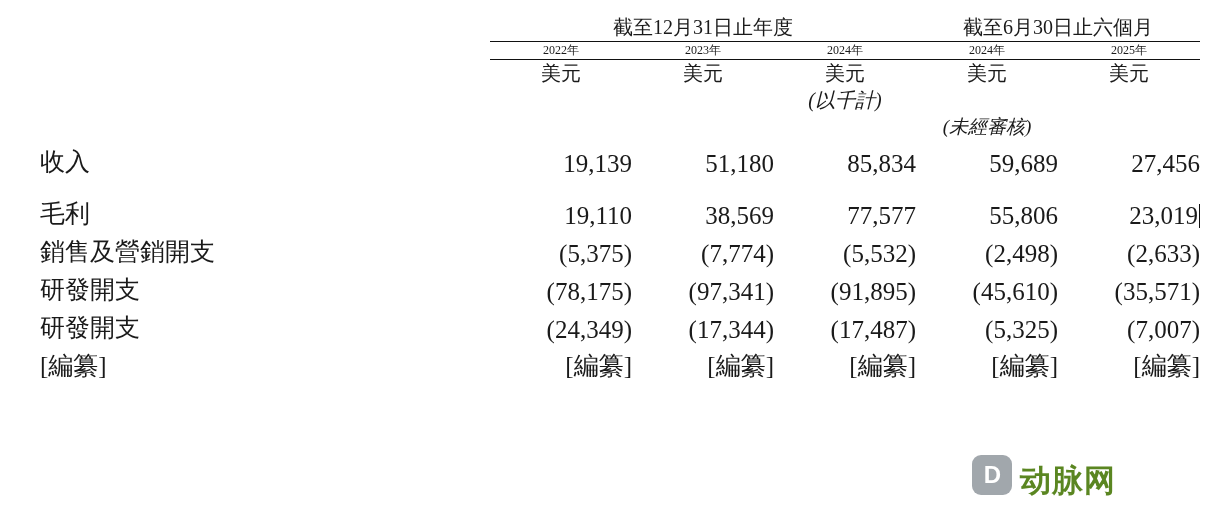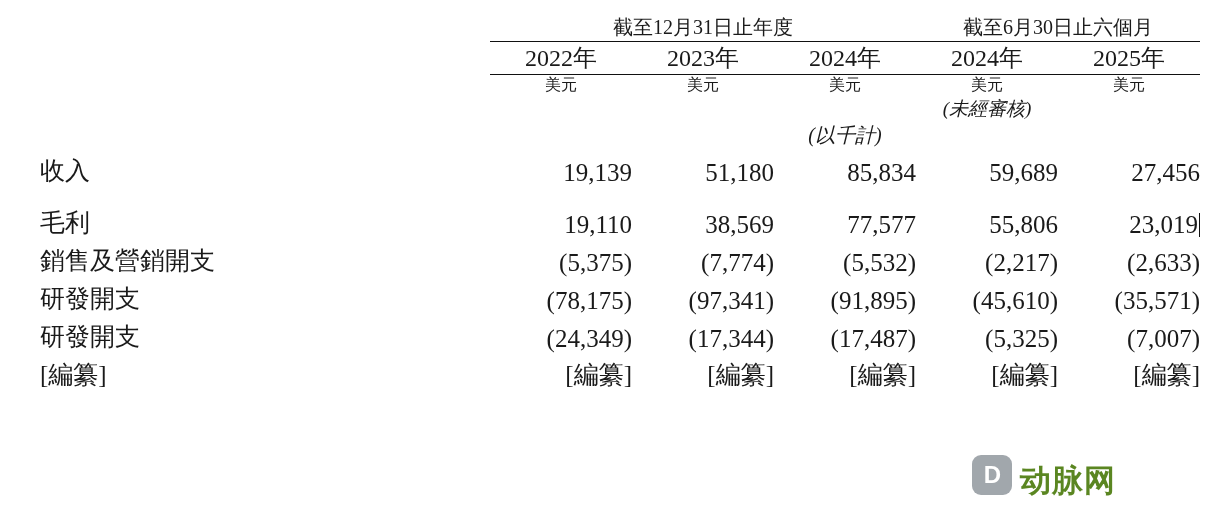--- a/index.html
+++ b/index.html
@@ -61,32 +61,32 @@
     font-weight: bold;
     text-align: center;
     padding-bottom: 4px;
     white-space: nowrap;
   }
   .grp-rule {
     border-bottom: 1.5px solid #111;
   }
 
   .yr {
-    font-size: 24px;
+    font-size: 12px;
     font-weight: bold;
     text-align: center;
     padding-top: 7px;
     padding-bottom: 6px;
     white-space: nowrap;
   }
   .yr-rule {
     border-bottom: 1.2px solid #111;
   }
   .unit {
-    font-size: 16px;
+    font-size: 20px;
     text-align: center;
     padding-top: 9px;
     white-space: nowrap;
   }
   .unaudited {
     font-size: 19px;
     font-style: italic;
     text-align: center;
     padding-top: 6px;
     white-space: nowrap;
@@ -190,31 +190,31 @@
         <td class="unit">美元</td>
         <td class="unit">美元</td>
         <td class="unit">美元</td>
         <td class="unit">美元</td>
       </tr>
 
       <tr>
         <td></td>
         <td></td>
         <td></td>
+        <td class="thousands">(以千計)</td>
+        <td></td>
+        <td></td>
+      </tr>
+
+      <tr>
+        <td></td>
+        <td></td>
+        <td></td>
         <td></td>
         <td class="unaudited">(未經審核)</td>
-        <td></td>
-      </tr>
-
-      <tr>
-        <td></td>
-        <td></td>
-        <td></td>
-        <td class="thousands">(以千計)</td>
-        <td></td>
         <td></td>
       </tr>
 
       <tr class="row-h">
         <td class="lbl pad-top">收入</td>
         <td class="num pad-top">19,139</td>
         <td class="num pad-top">51,180</td>
         <td class="num pad-top">85,834</td>
         <td class="num pad-top">59,689</td>
         <td class="num pad-top">27,456</td>
@@ -237,21 +237,21 @@
         <td class="num">77,577</td>
         <td class="num">55,806</td>
         <td class="num"><span>23,019</span><span class="caret"></span></td>
       </tr>
 
       <tr class="row-h">
         <td class="lbl">銷售及營銷開支</td>
         <td class="num">(5,375)</td>
         <td class="num">(7,774)</td>
         <td class="num">(5,532)</td>
-        <td class="num">(2,217)</td>
+        <td class="num">(2,498)</td>
         <td class="num">(2,633)</td>
       </tr>
 
       <tr class="row-h">
         <td class="lbl">研發開支</td>
         <td class="num">(78,175)</td>
         <td class="num">(97,341)</td>
         <td class="num">(91,895)</td>
         <td class="num">(45,610)</td>
         <td class="num">(35,571)</td>

